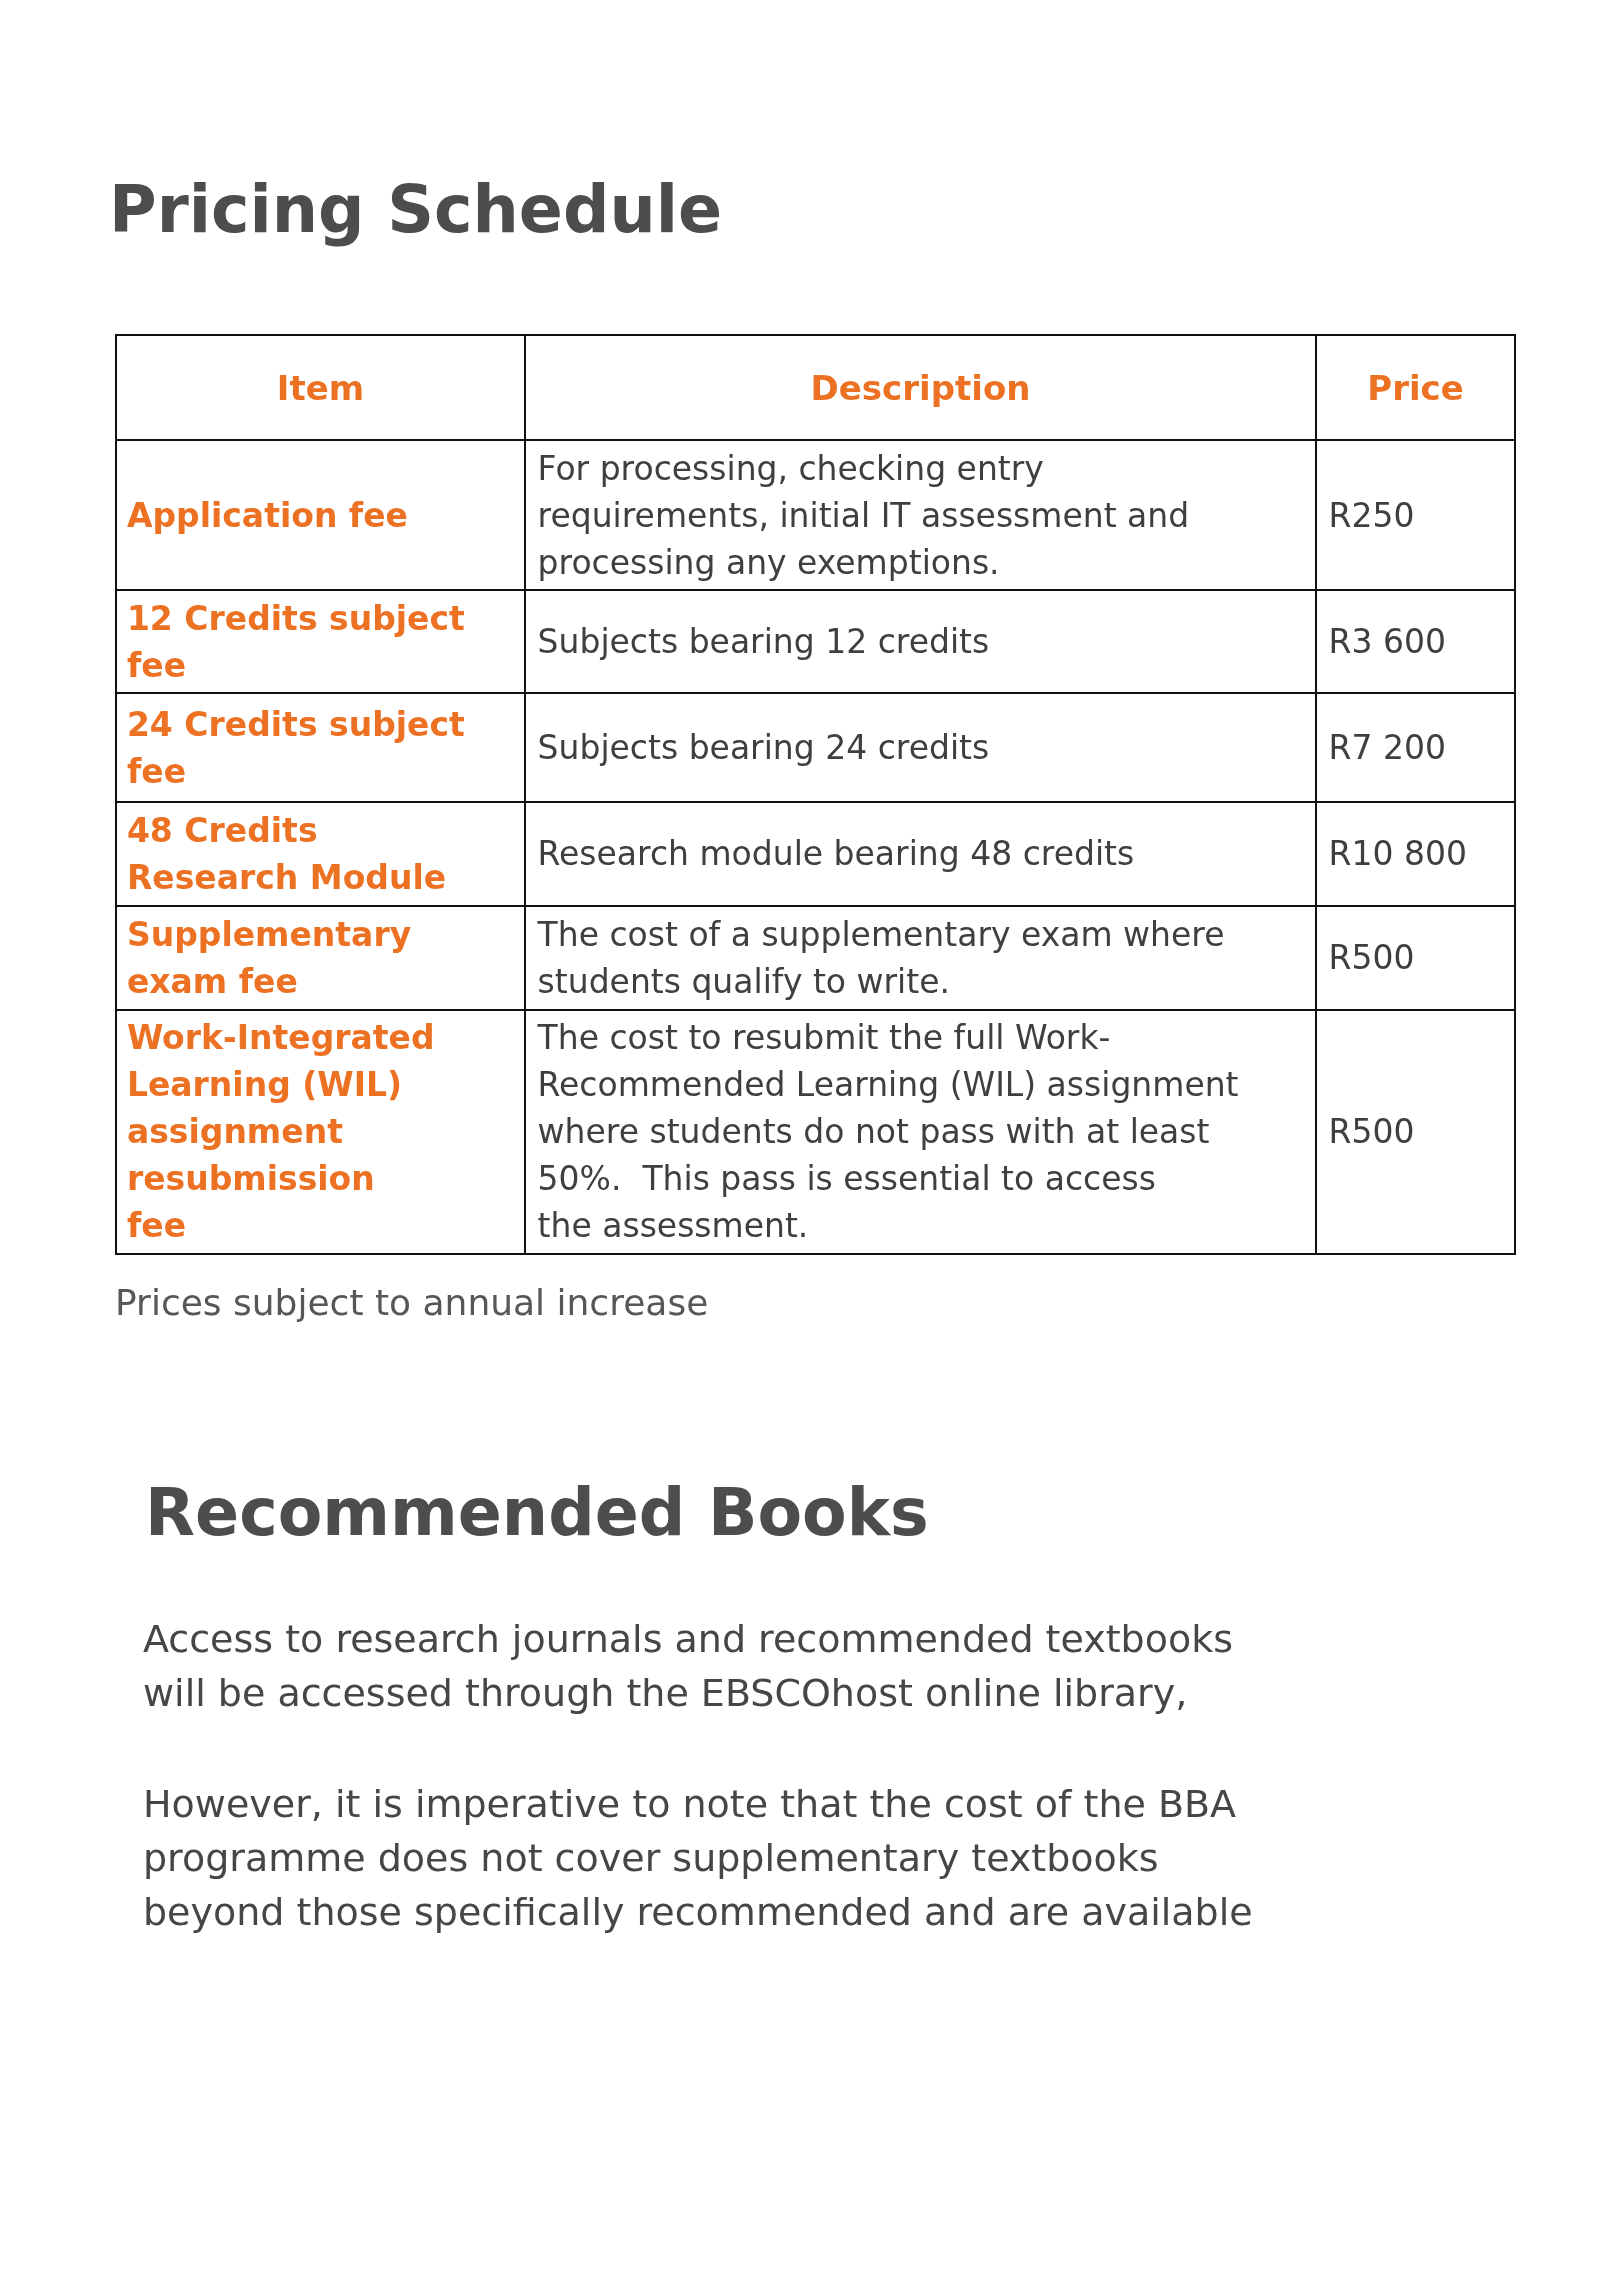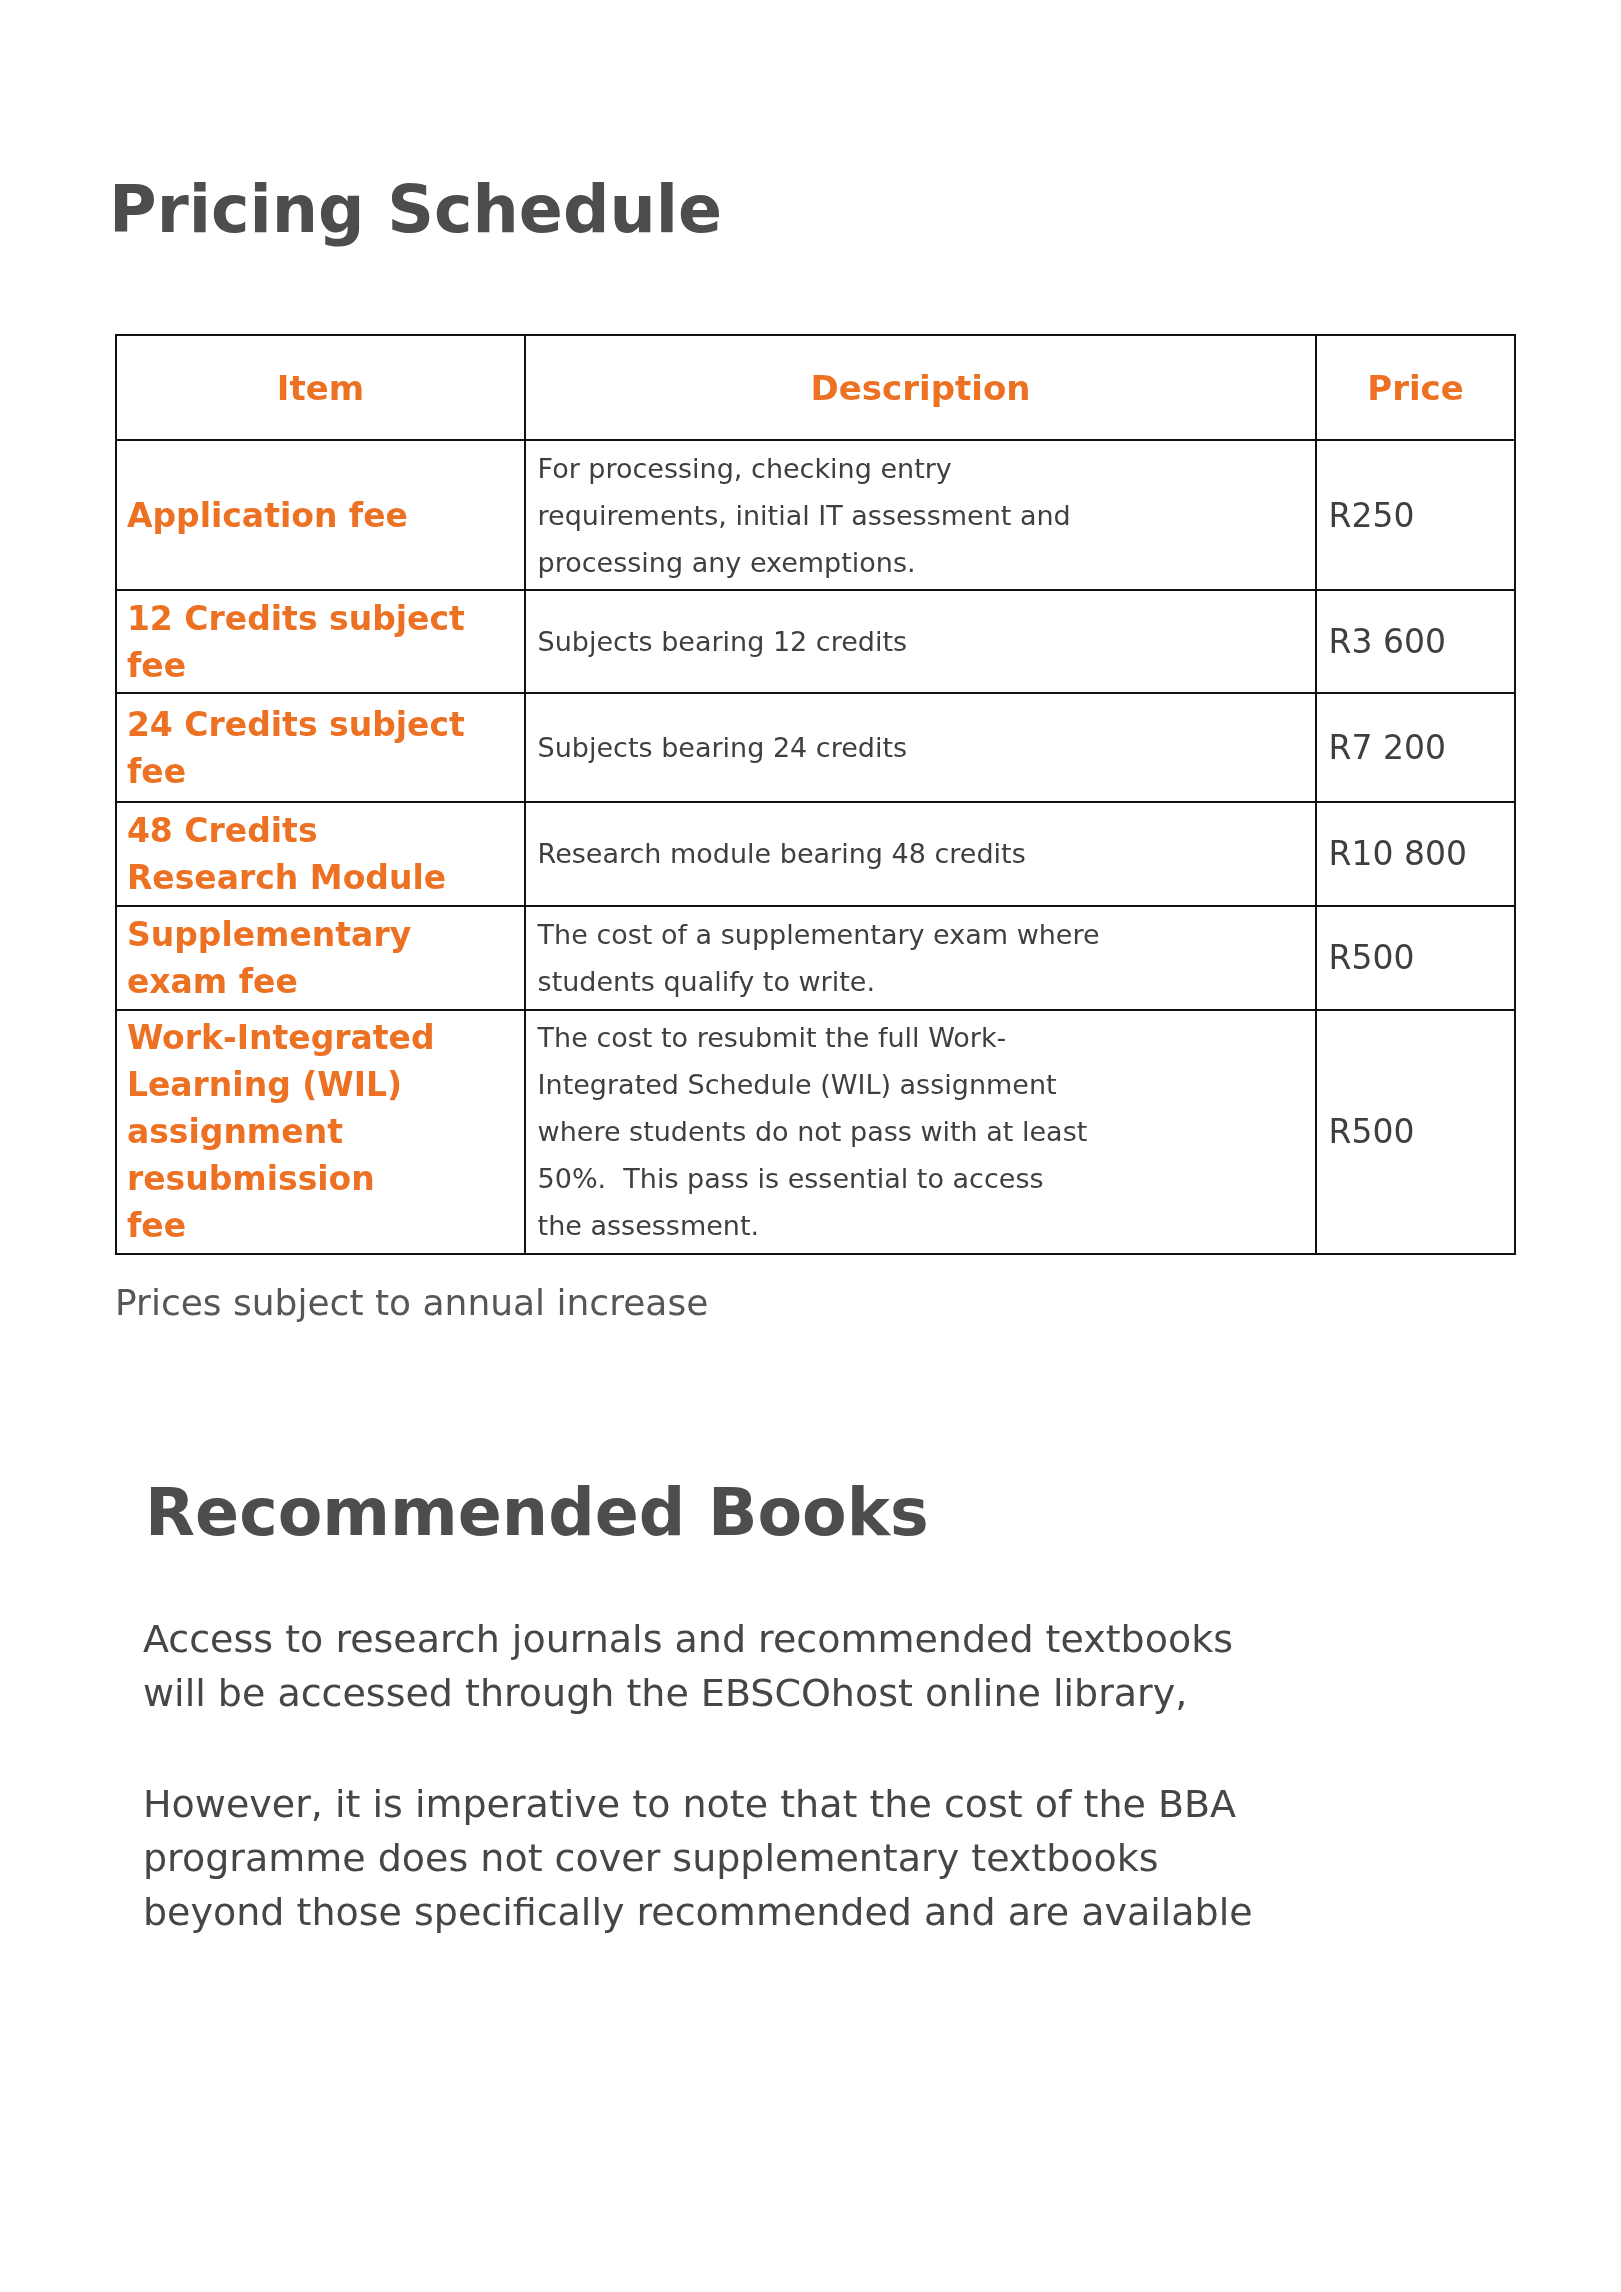--- a/index.html
+++ b/index.html
@@ -42,21 +42,21 @@
     padding: 0;
   }
   .item-cell {
     color: #EC7123;
     font-weight: bold;
     font-size: 33px;
     padding: 3.6px 7.2px 3.6px 9.9px;
     text-align: left;
   }
   .desc-cell {
-    font-size: 27px;
+    font-size: 33px;
     color: #3f3f3f;
     padding: 3.6px 7.2px 3.6px 11.6px;
     text-align: left;
   }
   .price-cell {
     font-size: 33px;
     color: #3f3f3f;
     padding: 3.6px 7.2px 3.6px 11.6px;
     text-align: left;
   }
@@ -156,21 +156,21 @@
     <tr style="height:235px">
       <td class="item-cell">
           <div class="tline">Work-Integrated</div>
           <div class="tline">Learning (WIL)</div>
           <div class="tline">assignment</div>
           <div class="tline">resubmission</div>
           <div class="tline">fee</div>
         </td>
       <td class="desc-cell">
           <div class="tline">The cost to resubmit the full Work-</div>
-          <div class="tline">Integrated Schedule (WIL) assignment</div>
+          <div class="tline">Recommended Learning (WIL) assignment</div>
           <div class="tline">where students do not pass with at least</div>
           <div class="tline">50%.  This pass is essential to access</div>
           <div class="tline">the assessment.</div>
         </td>
       <td class="price-cell"><span class="tline">R500</span></td>
     </tr>
   </tbody>
 </table>
 
 <div id="price-note">Prices subject to annual increase</div>

